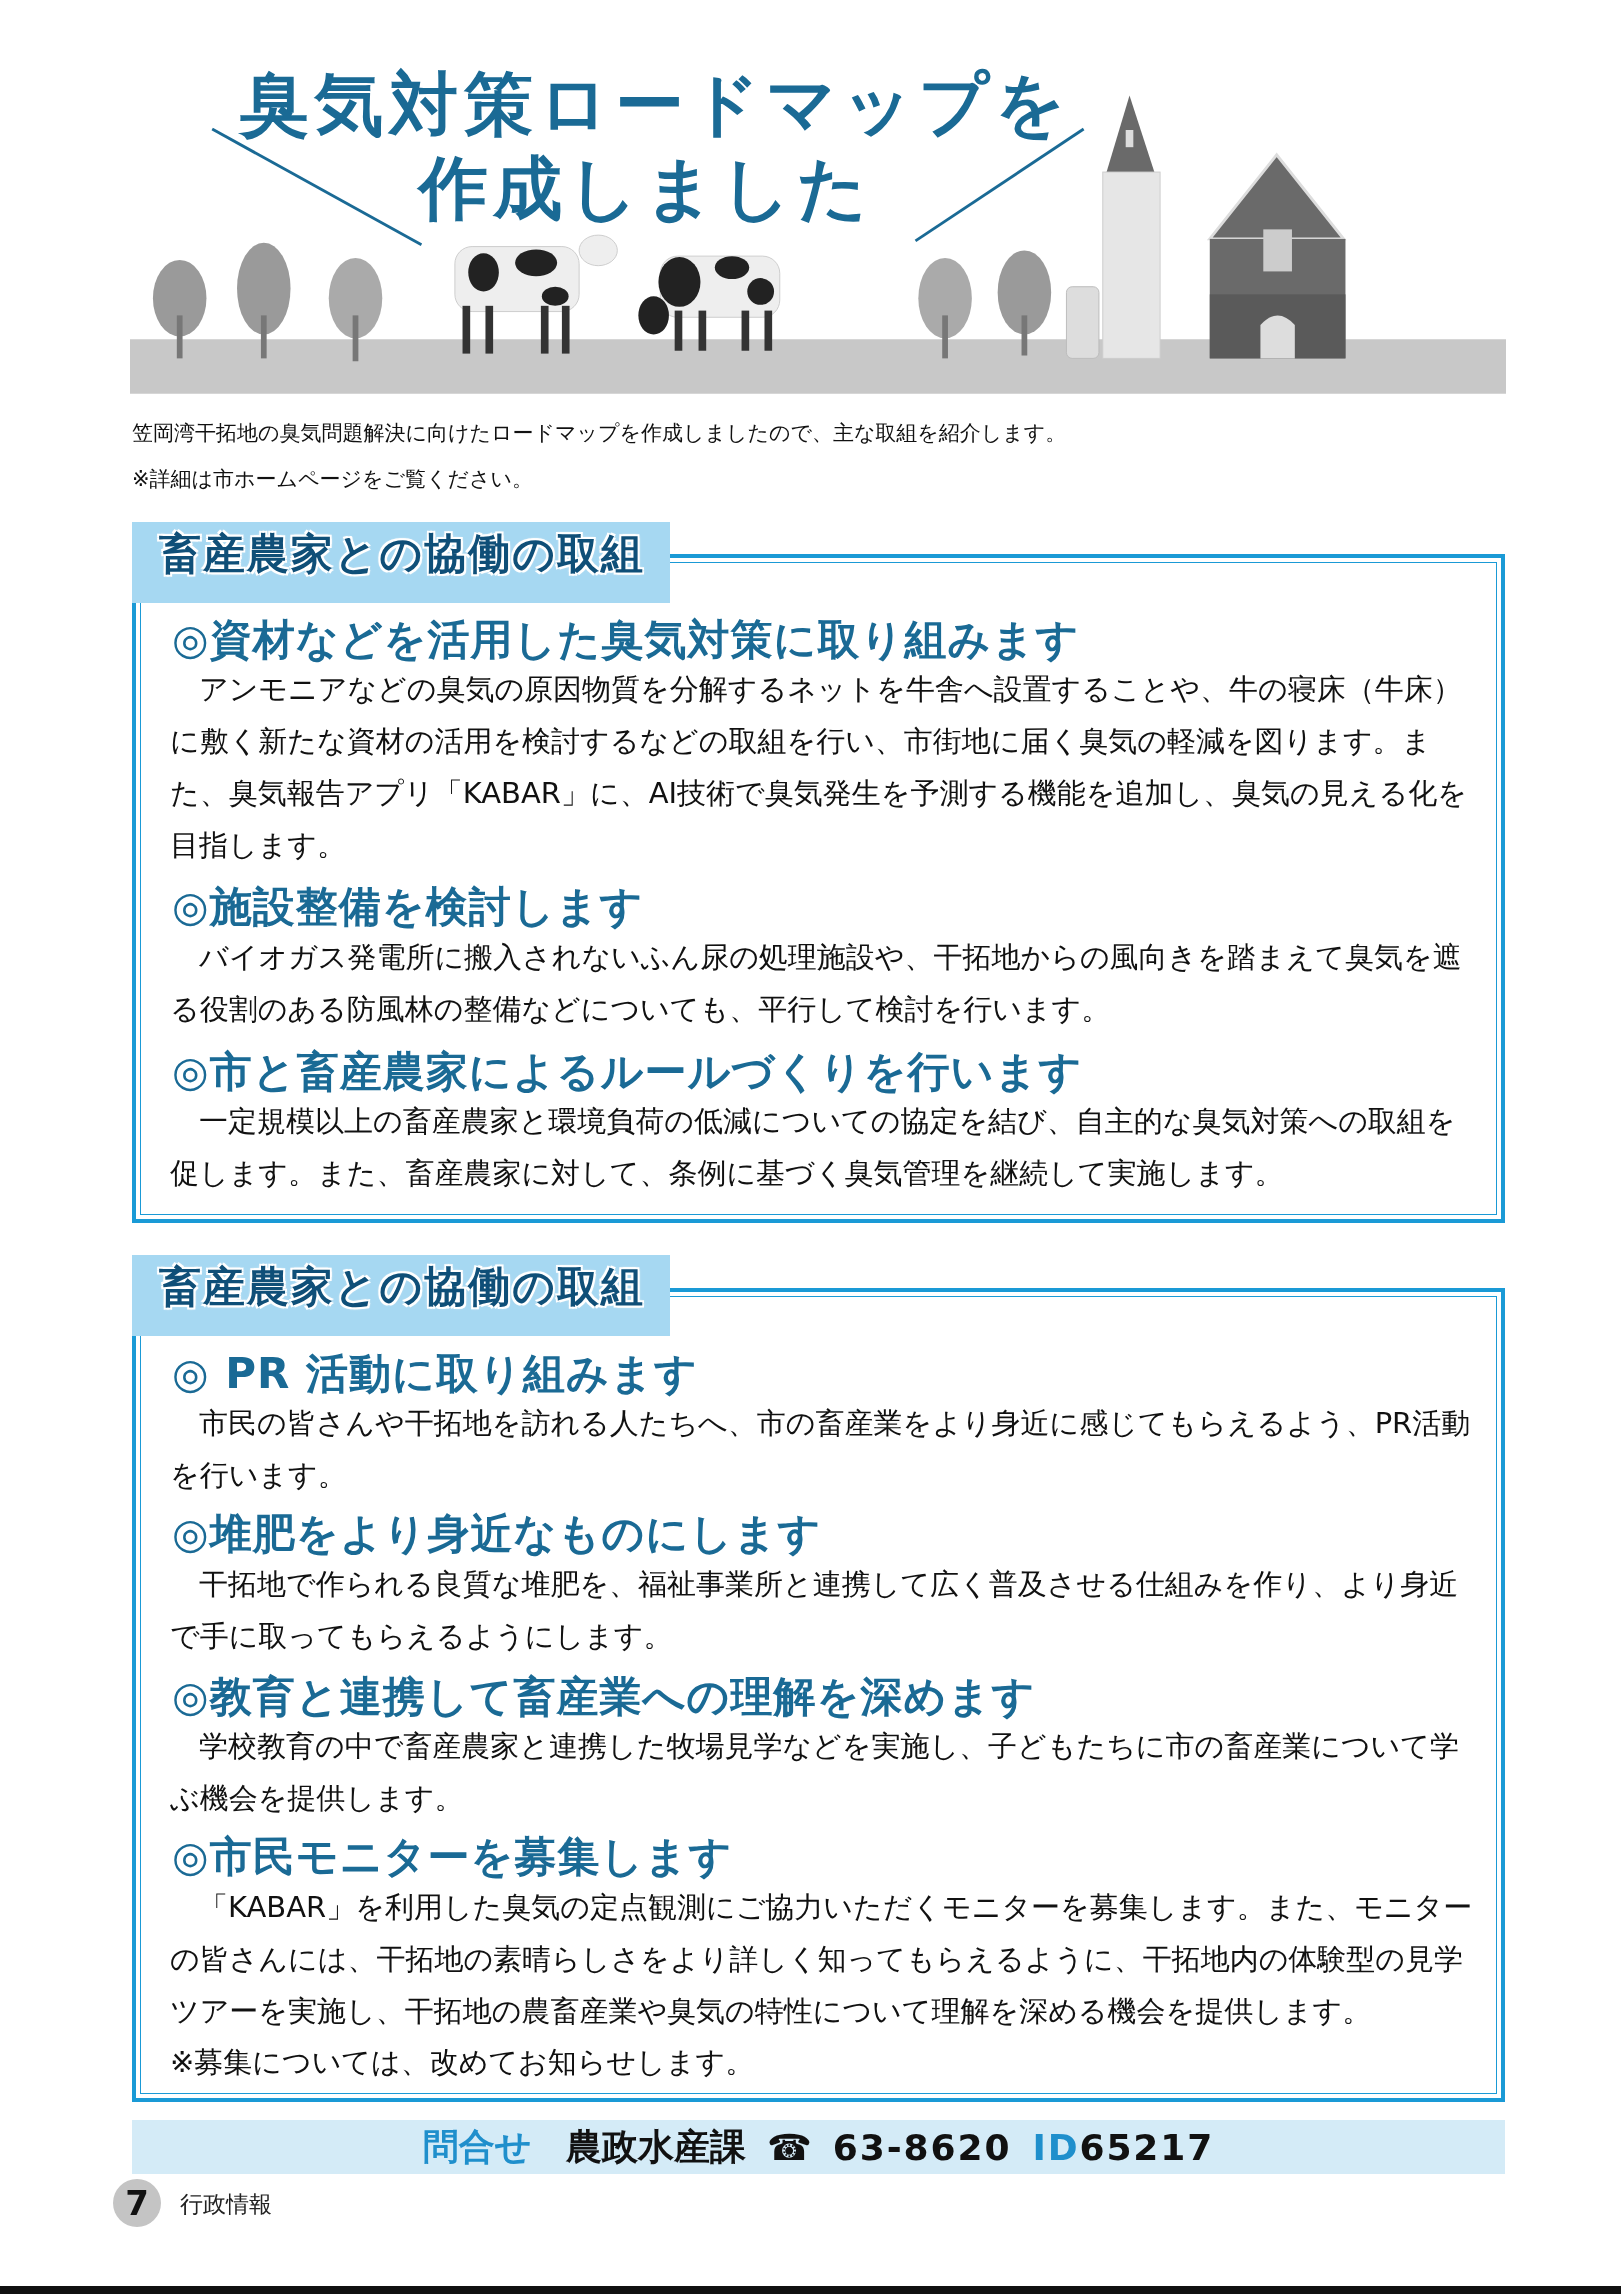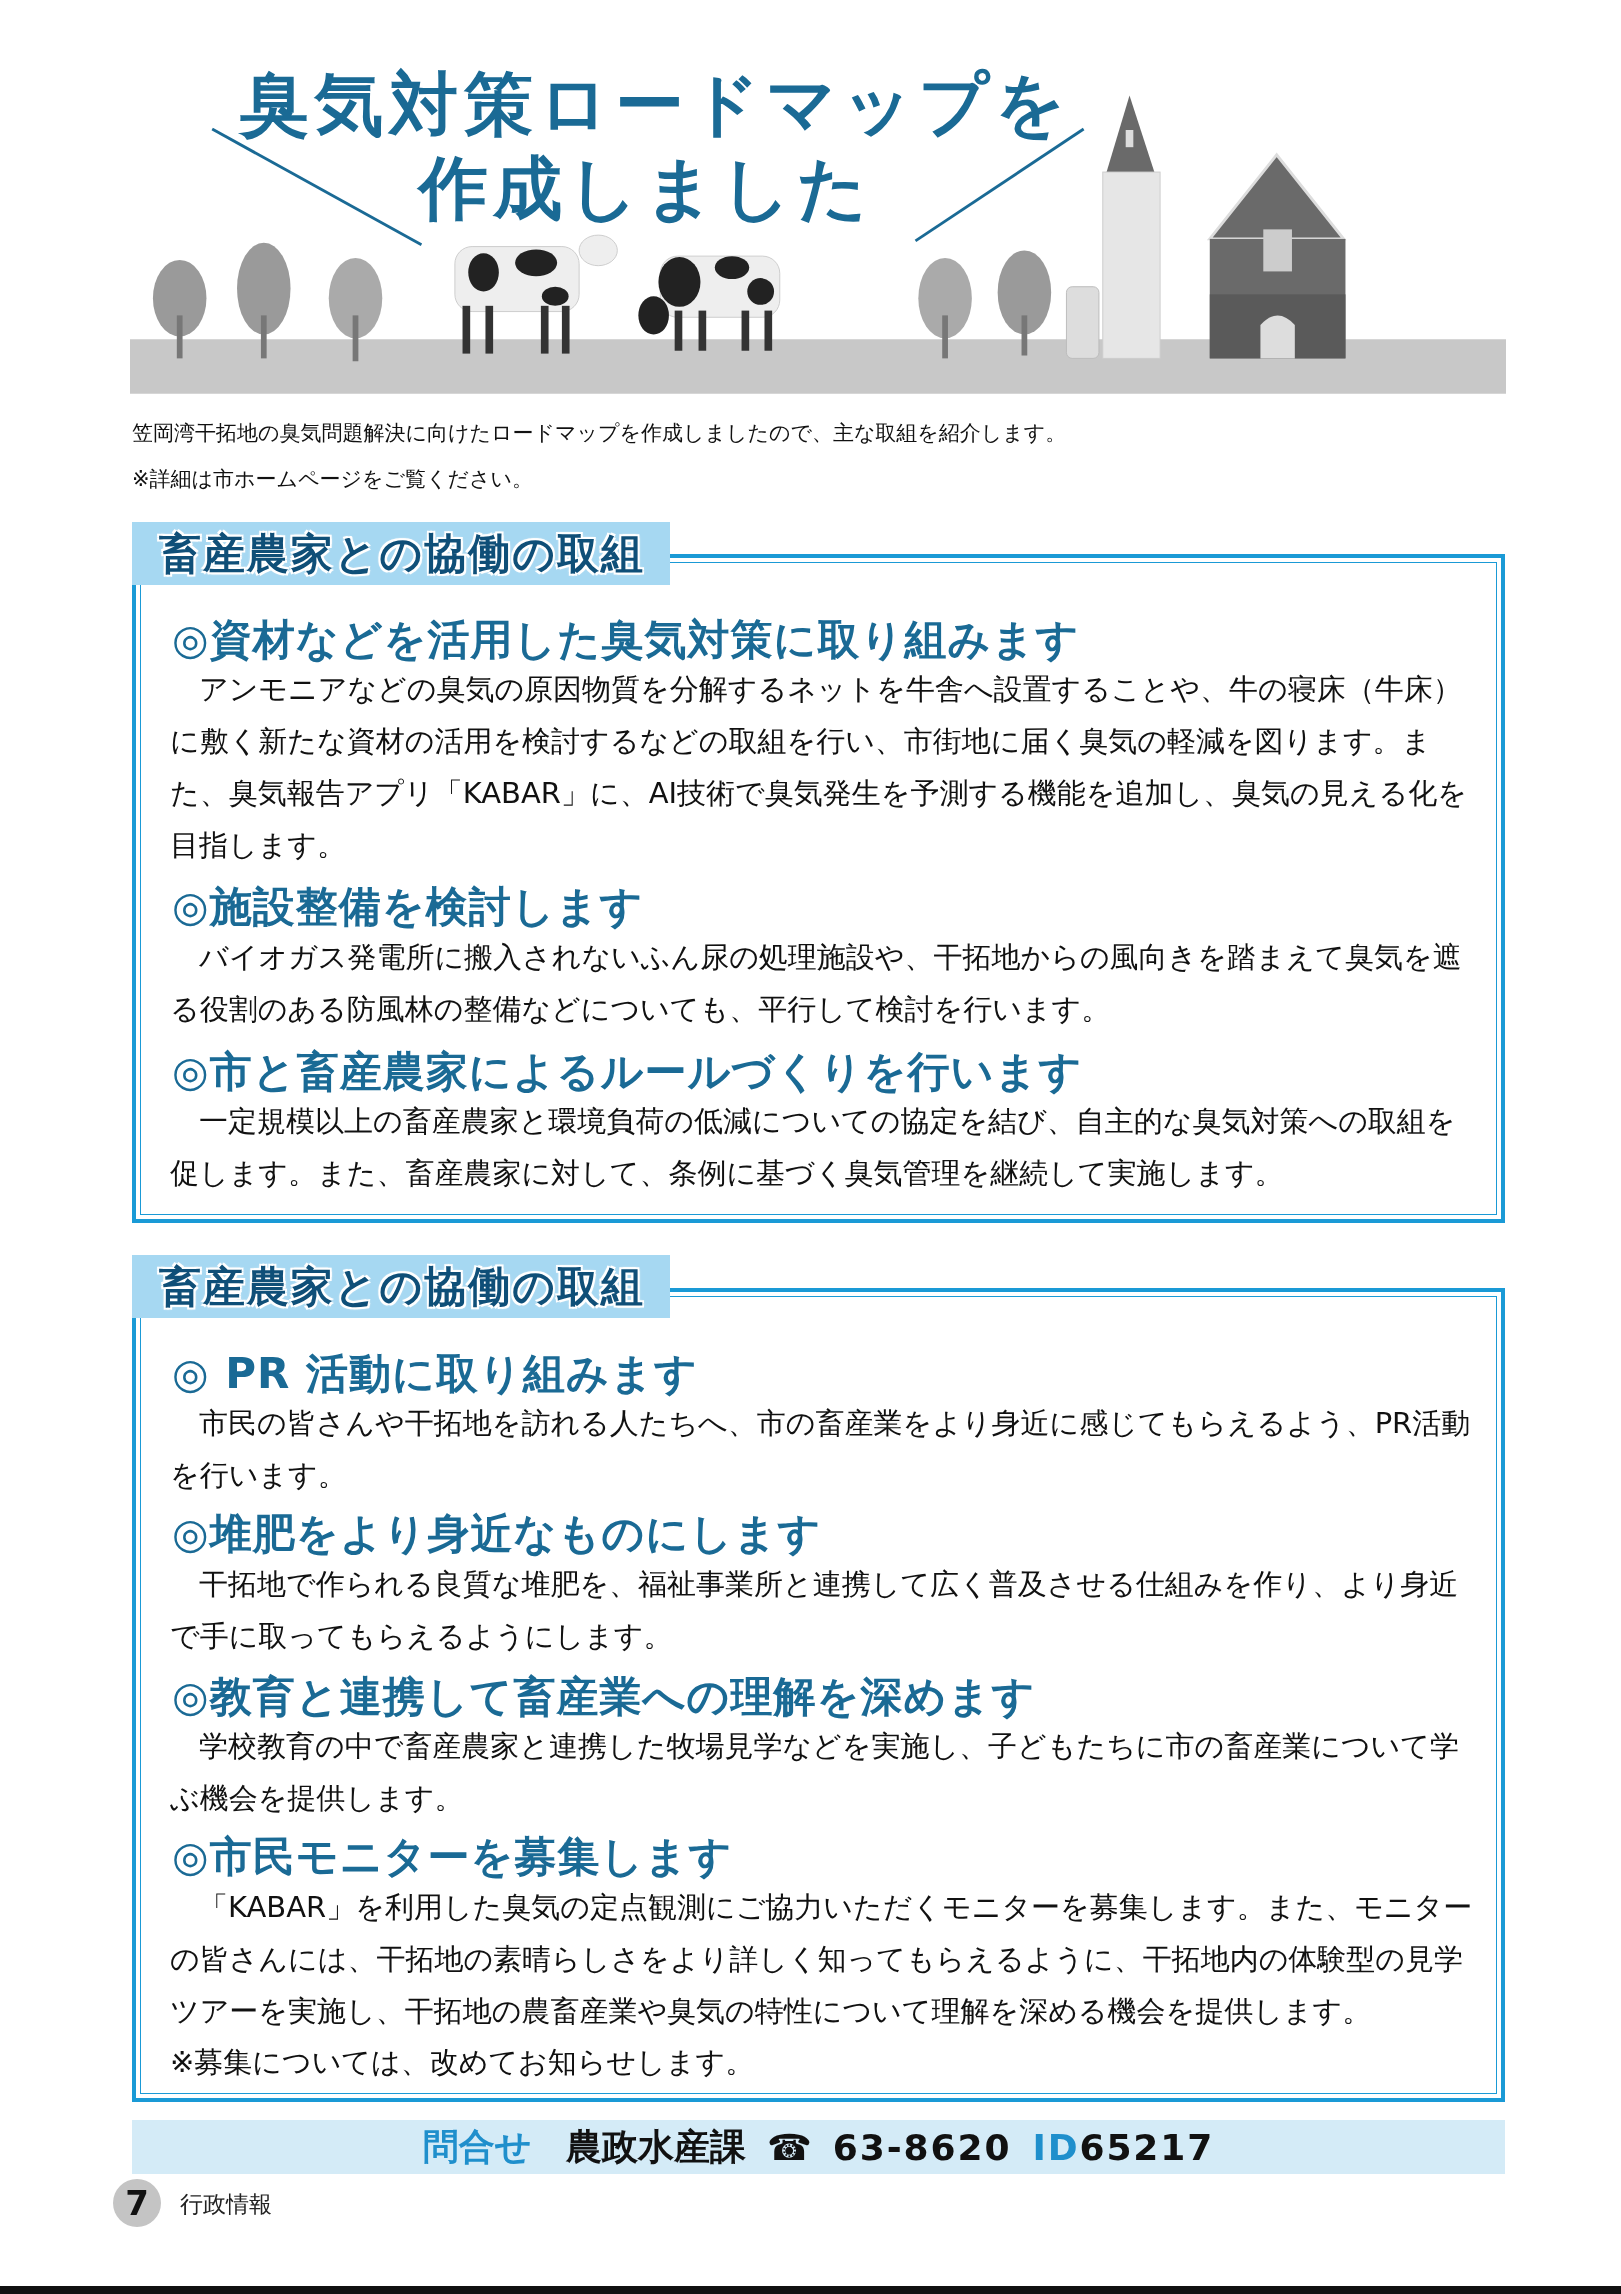--- a/index.html
+++ b/index.html
@@ -29,21 +29,21 @@
     position:absolute; left:132px; width:1373px;
     border:4.8px solid #1a9ad6; box-sizing:border-box;
   }
   .section-box::before {
     content:""; position:absolute; inset:3.8px; border:1.9px solid #1a9ad6; pointer-events:none;
   }
   #section1 { top:554px; height:669px;padding-left:40px; }
   #section2 { top:1288px; height:814px; }
 
   .section-tab {
-    position:absolute; background:#a6d8f2; height:63px; line-height:63px;
+    position:absolute; background:#a6d8f2; height:81px; line-height:63px;
     padding:0 25px 0 27px; font-size:42px; font-weight:bold; color:#0f4f78;
     text-shadow: 0 0 3.8px #fff, 0 0 3.8px #fff, 1.9px 1.9px 0 #fff, -1.9px -1.9px 0 #fff, 1.9px -1.9px 0 #fff, -1.9px 1.9px 0 #fff;
     letter-spacing:1.9px; z-index:2;
   }
   #section1-tab { left:132px; top:522px; }
   #section2-tab { left:132px; top:1255px; }
 
   .item-heading {
     position:absolute; left:36px; font-size:42px; font-weight:bold; color:#1a6a95;
     letter-spacing:1px; white-space:nowrap;

